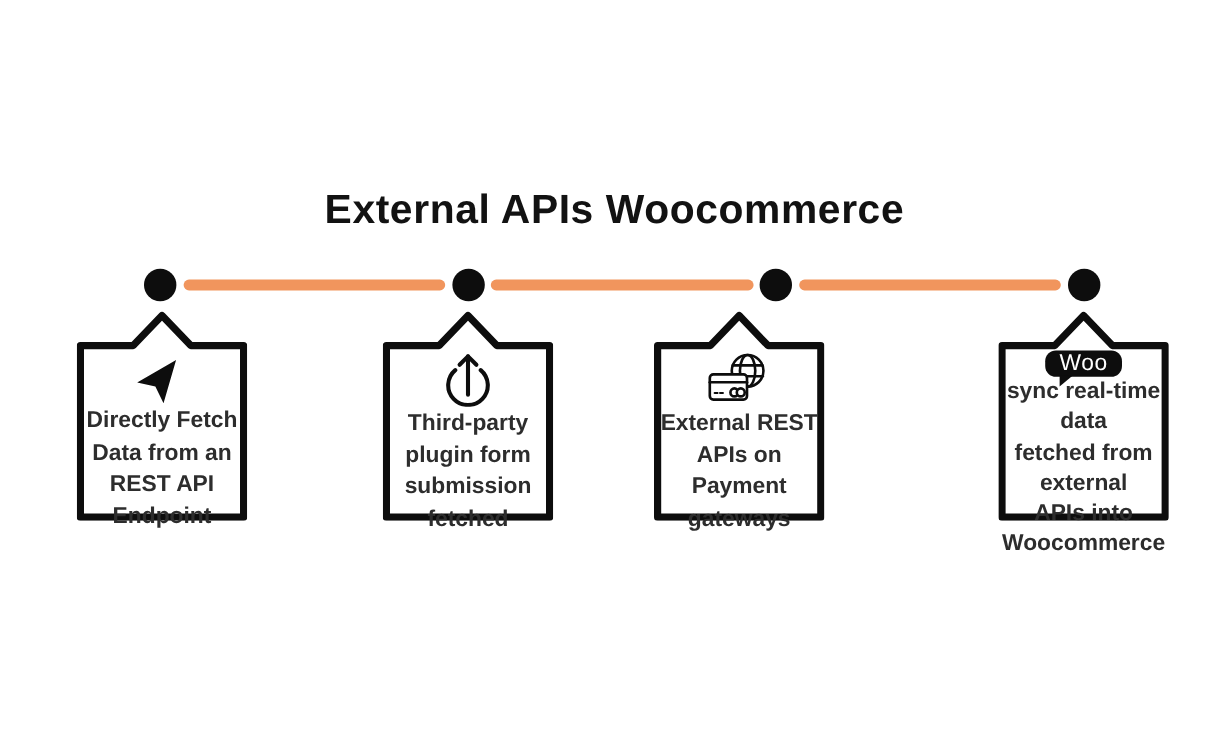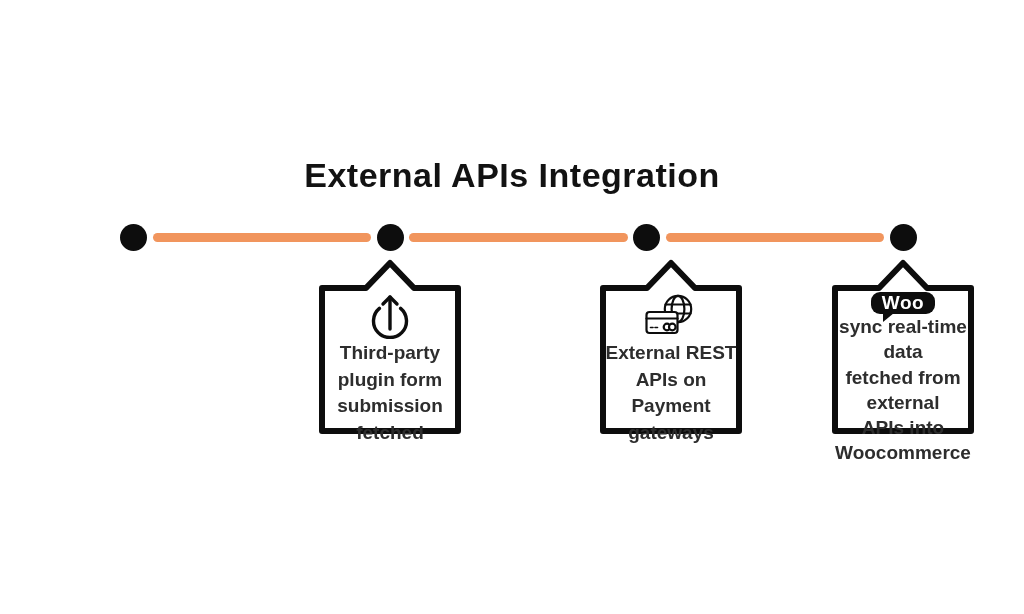--- a/index.html
+++ b/index.html
@@ -89,70 +89,86 @@
     margin-top: 4px;
     width: 64px;
     height: 30px;
     background: var(--ink);
     border-radius: 9px;
     display: flex;
     align-items: center;
     justify-content: center;
     color: #fff;
     font-size: 19px;
-    font-weight: bold;
+    font-weight: normal;
     letter-spacing: 0.5px;
   }
   .woo-badge::after {
     content: "";
     position: absolute;
     left: 12px;
     bottom: -8px;
     width: 0; height: 0;
     border-top: 9px solid var(--ink);
     border-right: 11px solid transparent;
   }
   .woo-tail-spacer { height: 6px; }
 </style>
 </head>
 <body>
 
 <div class="canvas">
 
-  <div class="title">External APIs Integration</div>
+  <div class="title">External APIs Woocommerce</div>
 
   <div class="dot" style="left:120px"></div>
   <div class="dot" style="left:377px"></div>
   <div class="dot" style="left:633px"></div>
   <div class="dot" style="left:890px"></div>
   <div class="seg" style="left:153px;width:218px"></div>
   <div class="seg" style="left:409px;width:219px"></div>
   <div class="seg" style="left:666px;width:218px"></div>
 
+  <div class="card" style="left:64px">
+    <svg class="card-frame" width="142" height="176" viewBox="0 0 142 176">
+      <path d="M3 30 L47 30 L71 5 L95 30 L139 30 L139 173 L3 173 Z" fill="#ffffff" stroke="currentColor" stroke-width="6" stroke-linejoin="round"></path>
+    </svg>
+    <div class="card-content">
+      <div class="icon-slot">
+        <svg width="44" height="44" viewBox="0 0 24 24">
+          <path d="M12 1.6 L4.4 20.6 L12 16.9 L19.6 20.6 Z" fill="currentColor" transform="rotate(38 12 12)"></path>
+        </svg>
+      </div>
+      <div class="card-text">Directly Fetch
+Data from an
+REST API
+Endpoint</div>
+    </div>
+  </div>
 
   <div class="card" style="left:319px">
     <svg class="card-frame" width="142" height="176" viewBox="0 0 142 176">
       <path d="M3 30 L47 30 L71 5 L95 30 L139 30 L139 173 L3 173 Z" fill="#ffffff" stroke="currentColor" stroke-width="6" stroke-linejoin="round"></path>
     </svg>
     <div class="card-content">
       <div class="icon-slot">
         <svg width="48" height="46" viewBox="0 0 48 46" fill="none" stroke="currentColor" stroke-width="3.4" stroke-linecap="round" stroke-linejoin="round">
           <path d="M34.6 15.4 A16.5 16.5 0 1 1 13.4 15.4"></path>
           <line x1="24" y1="36" x2="24" y2="4"></line>
           <path d="M17 11 L24 4 L31 11"></path>
         </svg>
       </div>
       <div class="card-text">Third-party
 plugin form
 submission
 fetched</div>
     </div>
   </div>
 
-  <div class="card" style="left:600px">
+  <div class="card" style="left:545px">
     <svg class="card-frame" width="142" height="176" viewBox="0 0 142 176">
       <path d="M3 30 L47 30 L71 5 L95 30 L139 30 L139 173 L3 173 Z" fill="#ffffff" stroke="currentColor" stroke-width="6" stroke-linejoin="round"></path>
     </svg>
     <div class="card-content">
       <div class="icon-slot">
         <svg width="52" height="46" viewBox="0 0 52 46" fill="none" stroke="currentColor" stroke-width="2.2" stroke-linecap="round">
           <circle cx="33" cy="16" r="13.2"></circle>
           <ellipse cx="33" cy="16" rx="6.4" ry="13.2"></ellipse>
           <line x1="20.6" y1="11.5" x2="45.4" y2="11.5"></line>
           <line x1="20.4" y1="20.5" x2="45.6" y2="20.5"></line>

